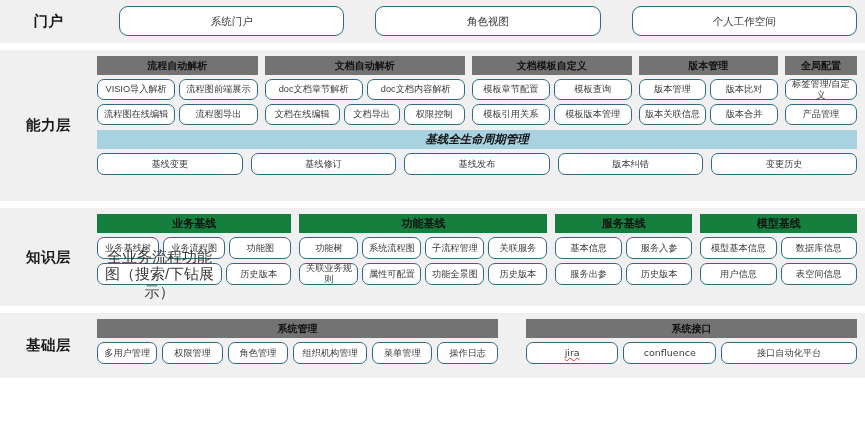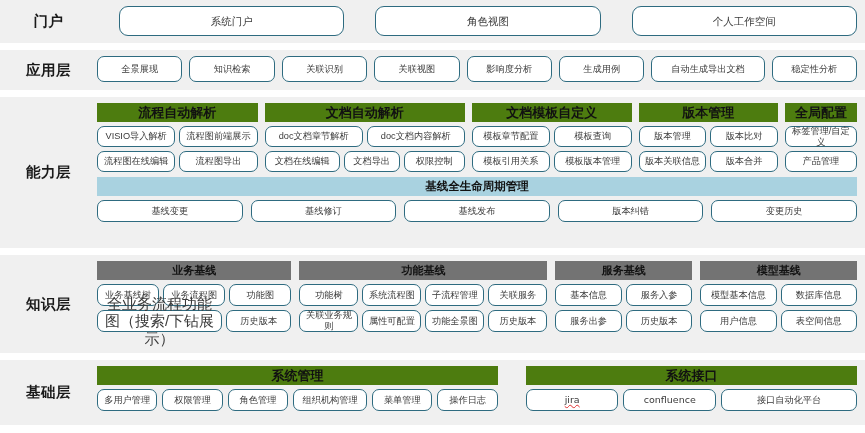--- a/index.html
+++ b/index.html
@@ -44,39 +44,39 @@
   
   .portal-row{display:flex;gap:9px;}
   .portal-row .pill{height:30px;flex:1;margin-left:22px;}
 
   
   .app-row{display:flex;gap:7px;}
   .app-row .pill{height:26px;flex:1;}
 
   
   .ghead{
-    background:#4d7c0f;
+    background:#737373;
     color:#111;
-    font-size:13px;font-weight:bold;
+    font-size:10px;font-weight:bold;
     height:19px;
     display:flex;align-items:center;justify-content:center;
     box-sizing:border-box;
   }
-  .ghead.muted{background:#737373;font-size:11px;}
+  .ghead.muted{background:#15803d;font-size:11px;}
 
   
   .cap-groups{display:flex;gap:7px;align-items:flex-start;}
   .cap-col{display:flex;flex-direction:column;gap:4px;}
   .cap-rowline{display:flex;gap:4px;}
   .cap-rowline .pill{height:21px;flex:1;}
 
   .baseline-block{margin-top:5px;}
   .baseline-head{
     background:#a9d2e0;color:#111;font-weight:bold;font-size:11.5px;
-    height:19px;display:flex;align-items:center;justify-content:center;
+    height:19px;display:flex;align-items:center;justify-content:center;font-style:italic;
   }
   .baseline-row{display:flex;gap:8px;margin-top:4px;}
   .baseline-row .pill{height:22px;flex:1;}
 
   
   .kn-groups{display:flex;gap:8px;align-items:flex-start;}
   .kn-col{display:flex;flex-direction:column;gap:4px;}
   .kn-rowline{display:flex;gap:4px;}
   .kn-rowline .pill{height:22px;flex:1;}
 
@@ -102,35 +102,20 @@
     <div class="layer-label">门户</div>
     <div class="layer-body">
       <div class="portal-row">
         <div class="pill big">系统门户</div>
         <div class="pill big">角色视图</div>
         <div class="pill big">个人工作空间</div>
       </div>
     </div>
   </div>
 
-  <div class="layer" id="layer-application" style="height:40px;">
-    <div class="layer-label">应用层</div>
-    <div class="layer-body">
-      <div class="app-row">
-        <div class="pill">全景展现</div>
-        <div class="pill">知识检索</div>
-        <div class="pill">关联识别</div>
-        <div class="pill">关联视图</div>
-        <div class="pill">影响度分析</div>
-        <div class="pill">生成用例</div>
-        <div class="pill" style="flex:1.35;">自动生成导出文档</div>
-        <div class="pill">稳定性分析</div>
-      </div>
-    </div>
-  </div>
 
   <div class="layer" id="layer-capability" style="height:151px;">
     <div class="layer-label">能力层</div>
     <div class="layer-body">
 
       <div class="cap-groups">
 
         <div class="cap-col" style="flex:187;">
           <div class="ghead">流程自动解析</div>
           <div class="cap-rowline">

